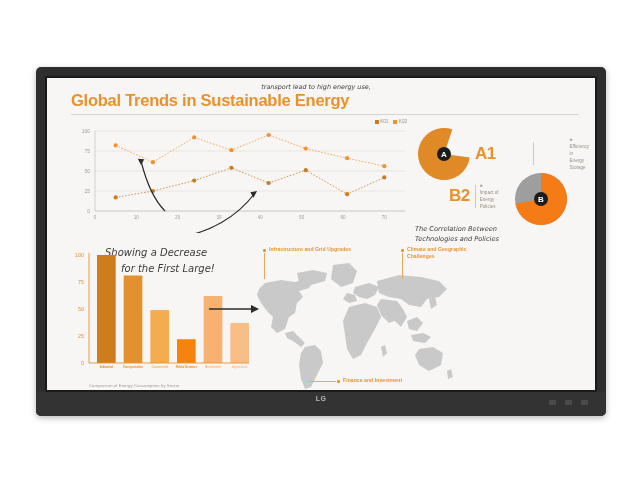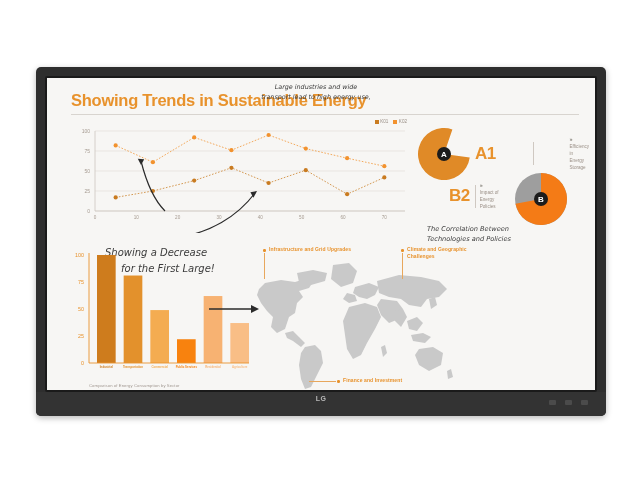--- a/index.html
+++ b/index.html
@@ -73,21 +73,21 @@
   svg.plot { position:absolute; left:0; top:6px; }
 
   
   .donuts { position:relative; flex:1; height:118px; }
   .kpi { position:absolute; display:flex; align-items:center; }
   .kpi-code { font-size:17px; font-weight:bold; color:#E8922C; letter-spacing:-.5px; }
   .kpi-div { width:1px; height:23px; background:#cfc8c1; margin:0 4px 0 5px; }
   .kpi-text { font-size:4.6px; color:#9a8f86; line-height:1.55; }
 
   .corr-note {
-    position:absolute; left:18px; bottom:-6px;
+    position:absolute; left:6px; bottom:-6px;
     font-family:"DejaVu Sans", sans-serif;
     font-size:6.6px; color:#3b3b3b; line-height:1.5;
     font-style:italic;
   }
 
   
   .bottom-row { display:flex; margin-top: 6px; height: 148px; }
   .barchart-wrap { position:relative; width: 190px; height: 140px; margin-left:4px; }
   .bar-caption {
     position:absolute; left:22px; bottom:-1px;
@@ -118,21 +118,21 @@
 <body>
 
 <div class="stage">
 
   <div class="monitor">
     <div class="bezel-inner">
 
       <div class="screen">
         <div class="slide">
 
-          <div class="title">Showing Trends in Sustainable Energy</div>
+          <div class="title">Global Trends in Sustainable Energy</div>
           <div class="title-rule"></div>
 
           <div class="top-row">
 
             <div class="linechart-wrap">
 
               <div class="legend">
                 <div class="legend-item">
                   <span class="lg-sw" style="background:#C97B20"></span>
                   <span>K01</span>
@@ -284,21 +284,20 @@
                     <text x="146.00000000000003" y="121" text-anchor="middle" font-size="2.9" fill="#F7B272" font-weight="bold" font-family="Liberation Sans, sans-serif">Residential</text>
                     <text x="172.66666666666669" y="121" text-anchor="middle" font-size="2.9" fill="#F9BE86" font-weight="bold" font-family="Liberation Sans, sans-serif">Agriculture</text>
                   </g>
                 <line x1="22" y1="6" x2="22" y2="116" stroke="#E8922C" stroke-width="0.9"></line>
                 <line x1="22" y1="116" x2="182" y2="116" stroke="#E8922C" stroke-width="0.9"></line>
               </svg>
               <div class="bar-caption">Comparison of Energy Consumption by Sector</div>
             </div>
 
             <div class="mid-note handwrite">
-              <div>Large industries and wide</div>
               <div>transport lead to high energy use,</div>
             </div>
             <svg width="0" height="0" style="position:absolute"></svg>
 
             <div class="map-wrap">
 
               <svg width="205" height="142" viewBox="0 0 205 142" style="position:absolute;left:-8px;top:8px">
                 <g fill="#c9c9c9">
 
                   <path d="M8,34 L14,28 L30,25 L44,27 L54,24 L62,27 L58,33 L48,36 L52,42 L46,48 L44,58 L38,62

